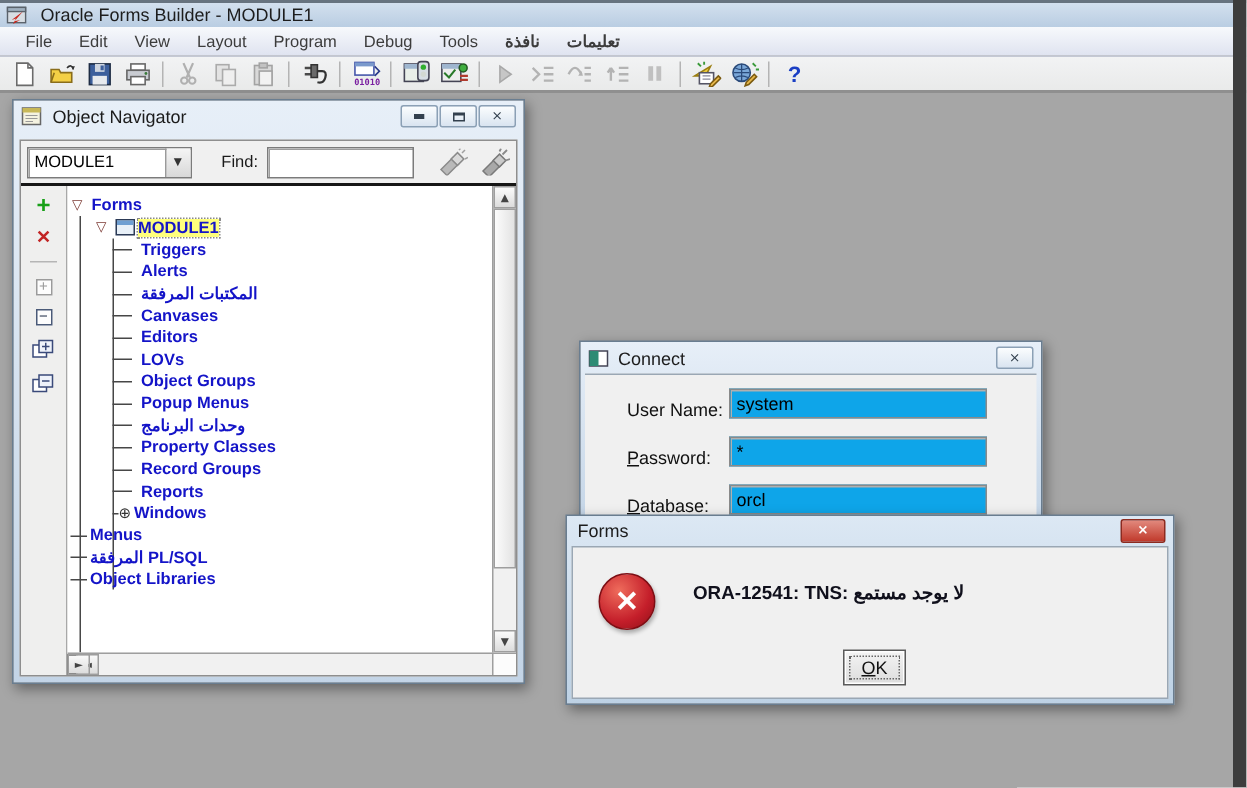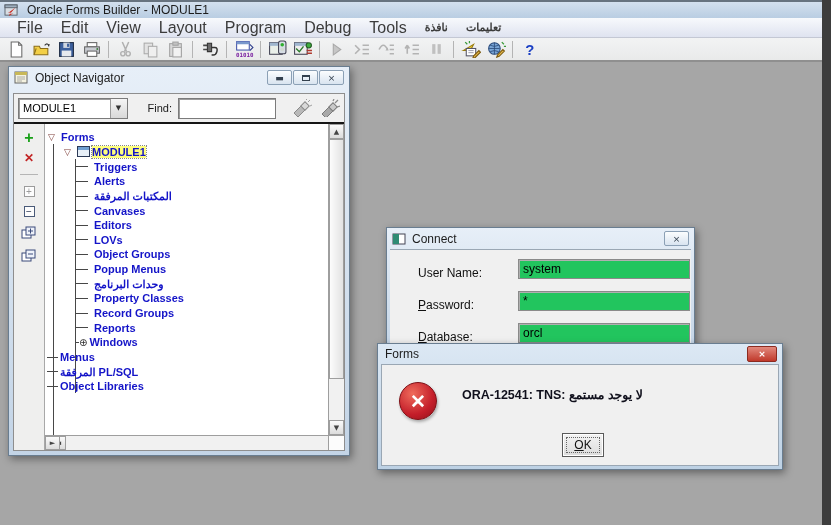--- a/index.html
+++ b/index.html
@@ -10,21 +10,21 @@
 
   
   .titlebar { position:absolute; left:0; top:0; width:831px; height:18px;
     background:linear-gradient(#d3e0ee,#b9cde2); border-top:2px solid #67737f;
     display:flex; align-items:center; padding-left:4px; }
   .titlebar .t-text { font-size:12px; color:#1d1d1d; margin-left:8px; }
   .app-icon { width:15px; height:13px; display:inline-block; }
   .menubar { position:absolute; left:0; top:18px; width:831px; height:20px;
     background:linear-gradient(#f7f9fc,#dfe3f0); border-bottom:1px solid #c4c8d4;
     display:flex; align-items:center; padding-left:8px; }
-  .menu-item { font-size:16px; color:#3c3c3c; padding:2px 9px; cursor:default; }
+  .menu-item { font-size:11px; color:#3c3c3c; padding:2px 9px; cursor:default; }
   .menu-item.ar { font-weight:bold; font-size:11px; }
   .toolbar { position:absolute; left:0; top:38px; width:831px; height:24px;
     background:linear-gradient(#f2f3f4,#e9eaea); border-bottom:2px solid #8f8f8f;
     display:flex; align-items:center; padding-left:4px; }
   .tb-btn { width:25px; height:21px; display:flex; align-items:center; justify-content:center; }
   .tb-sep { width:1px; height:17px; background:#b4b4b4; margin:0 4px; }
 
   
   .win7 { position:absolute; border:1px solid #697d90; background:linear-gradient(#e7eff8,#c3d4e6); box-shadow:2px 3px 8px rgba(0,0,0,.4); }
   .win-title { height:22px; display:flex; align-items:center; padding:0 5px; font-size:12px; color:#1c1c1c; }
@@ -85,22 +85,22 @@
   .hscroll { position:absolute; left:0; right:16px; bottom:0; height:15px; background:#f1f1f1; border-top:1px solid #9e9e9e; }
   .sb-left { position:absolute; left:6px; top:0; width:15px; height:14px; }
   .sb-right { position:absolute; right:0; top:0; width:15px; height:14px; }
   .h-black { position:absolute; left:0; top:0; width:6px; height:14px; background:#111; }
   .sb-corner { position:absolute; right:0; bottom:0; width:16px; height:15px; background:#fcfcfc; border-left:1px solid #9e9e9e; border-top:1px solid #9e9e9e; }
 
   
   .connect-win { left:386px; top:227px; width:309px; height:124px; }
   .connect-body { position:absolute; left:3px; right:3px; top:21px; bottom:0; background:#f0f0f0; border-top:1px solid #9aa7b4; }
   .c-label { position:absolute; left:28px; font-size:12px; color:#111; display:inline-block; }
-  .c-input { position:absolute; left:128px; width:172px; height:20px; border:1px solid #8a8a8a;
-    box-shadow:inset 1px 1px 0 #b0b0b0; background:#22c55e; font-size:12px; padding:0 4px; font-family:"Liberation Sans",sans-serif; }
+  .c-input { position:absolute; left:96px; width:172px; height:20px; border:1px solid #8a8a8a;
+    box-shadow:inset 1px 1px 0 #b0b0b0; background:#0ea5e9; font-size:12px; padding:0 4px; font-family:"Liberation Sans",sans-serif; }
   .u-first::first-letter { text-decoration:underline; }
 
   
   .error-win { left:377px; top:343px; width:406px; height:127px; z-index:20; background:linear-gradient(#dcE8f4,#bdd1e4); }
   .error-body { position:absolute; left:3px; right:3px; top:20px; bottom:3px; background:#f0f0f0; border:1px solid #9aa7b4; }
   .err-icon { position:absolute; left:17px; top:17px; width:38px; height:38px; border-radius:50%;
     background:radial-gradient(circle at 35% 30%, #ef6c5c, #c41e2a 60%, #8f1018);
     border:1px solid #7d0e14; box-shadow:1px 2px 3px rgba(0,0,0,.3);
     display:flex; align-items:center; justify-content:center; color:#fff; font-weight:bold; font-size:19px; }
   .err-msg { position:absolute; left:80px; top:22px; width:270px; font-size:12.5px; font-weight:bold; color:#10101c; }

